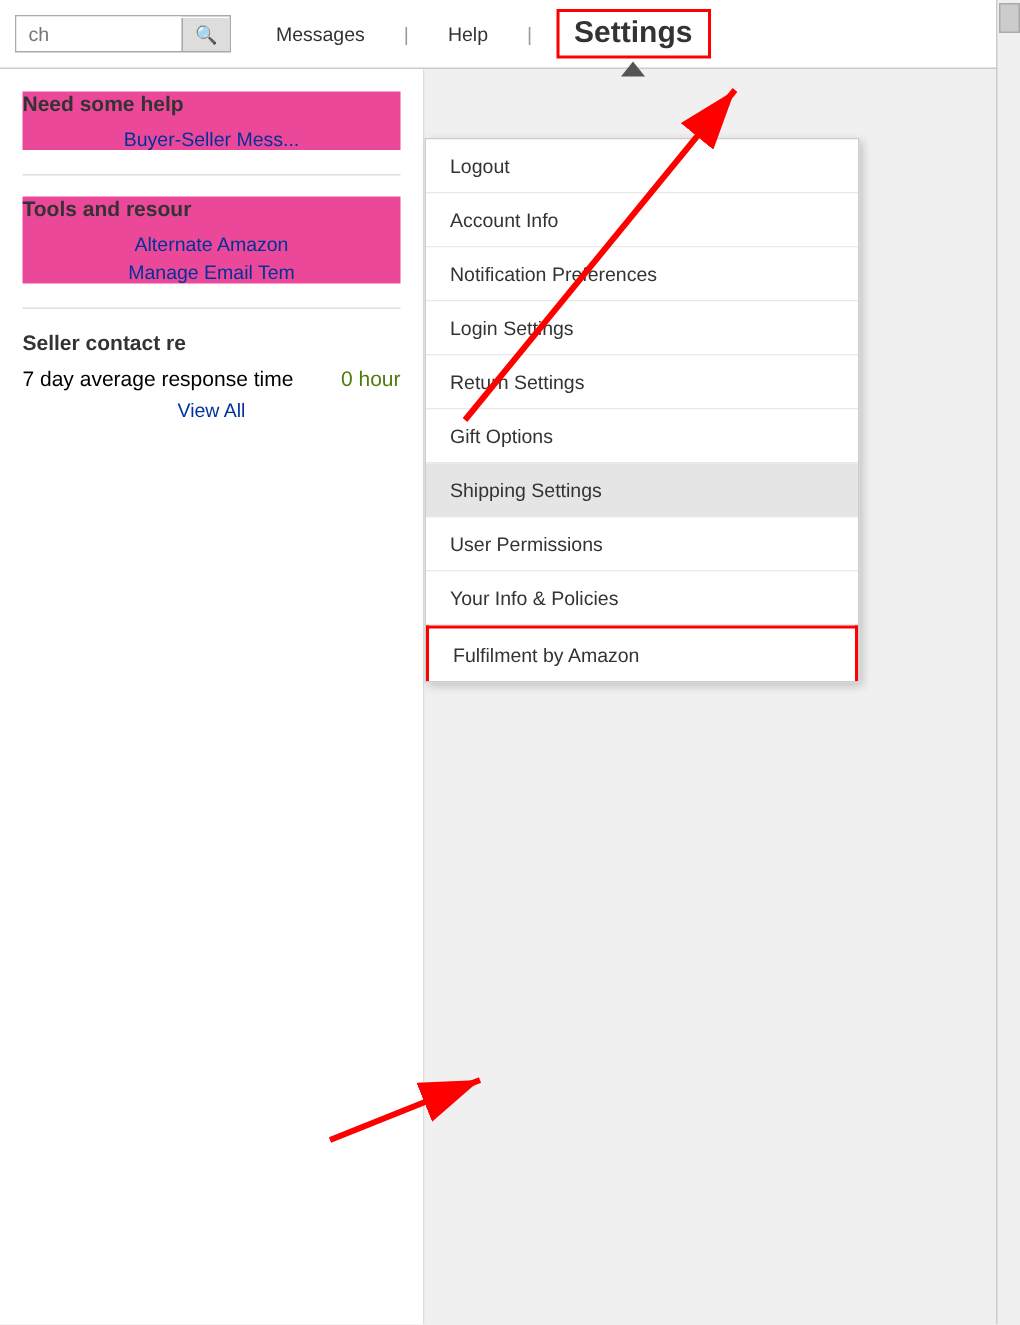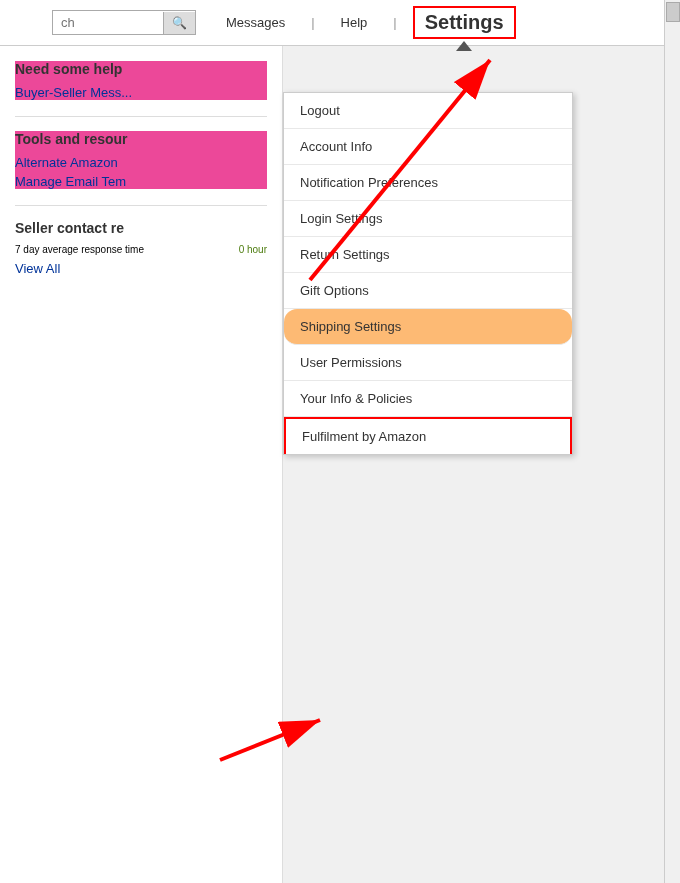--- a/index.html
+++ b/index.html
@@ -22,21 +22,20 @@
       padding: 8px 10px;
       height: 46px;
       position: relative;
     }
 
     .search-area {
       display: flex;
       align-items: center;
       border: 1px solid #aaa;
       background: #fff;
-      margin-left: 42px;
     }
 
     .search-input {
       border: none;
       outline: none;
       padding: 4px 8px;
       font-size: 13px;
       width: 110px;
       background: #fff;
     }
@@ -138,40 +137,41 @@
       color: #333;
       margin-bottom: 8px;
     }
 
     .blue-link {
       color: #003399;
       text-decoration: none;
       font-size: 13px;
       display: block;
       margin-bottom: 4px;
+      text-align: center;
     }
 
     .divider {
       border: none;
       border-top: 1px solid #ddd;
       margin: 14px 0;
     }
 
     
     .contact-section {
       background: #fff;
       margin-top: 10px;
     }
 
     .response-row {
       display: flex;
       justify-content: space-between;
       align-items: center;
       margin-bottom: 6px;
-      font-size: 10px;
+      font-size: 14px;
     }
 
     .response-value {
       font-weight: normal;
       color: #4d7c0f;
       margin-left: 11px;
     }
 
     
     .dropdown-menu {
@@ -188,22 +188,21 @@
     .dropdown-item {
       padding: 10px 16px;
       border-bottom: 1px solid #e8e8e8;
       color: #333;
       cursor: pointer;
       font-size: 13px;
       background: #fff;
     }
 
     .dropdown-item.highlighted {
-      background: #fdba74;
-      border-radius: 13px;
+      background: #e5e5e5;
     }
 
     .dropdown-item.fba {
       border: 2px solid red;
       background: #fff;
     }
 
     .dropdown-item:last-child {
       border-bottom: none;
     }

